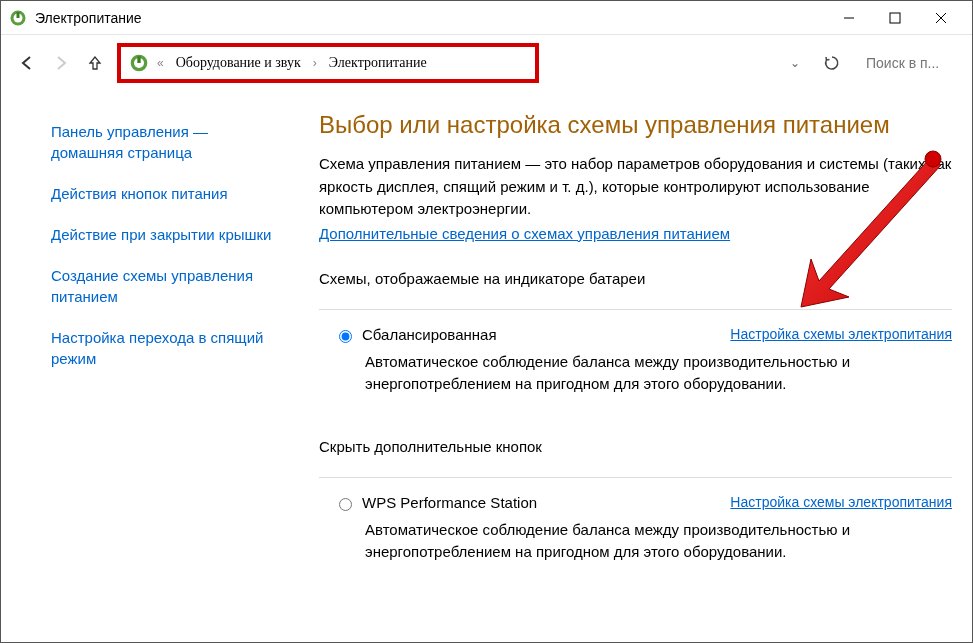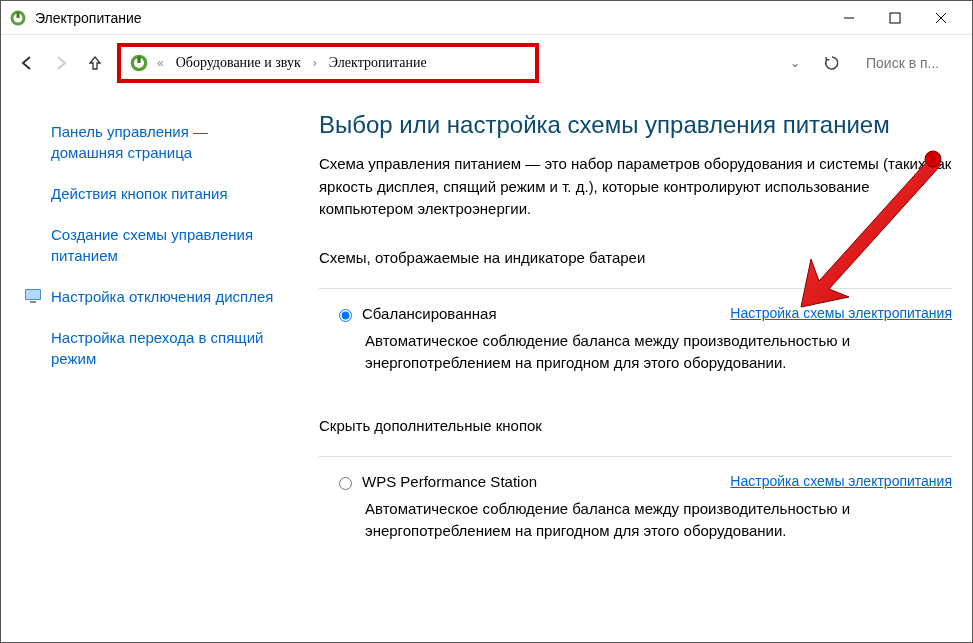--- a/index.html
+++ b/index.html
@@ -148,21 +148,21 @@
       width: 20px;
       height: 20px;
     }
     .main {
       flex: 1;
       padding: 20px 20px 20px 18px;
       overflow-y: auto;
       position: relative;
     }
     .main-title {
-      color: #0c4a6e;
+      color: #a16207;
       font-size: 24px;
       font-weight: 400;
       margin-bottom: 14px;
     }
     .main-desc {
       font-size: 15px;
       line-height: 1.5;
       color: #000;
       margin-bottom: 4px;
     }
@@ -280,40 +280,34 @@
         <path d="M3 3 L3.5 6 L6.5 5.5" fill="none" stroke="#444" stroke-width="1.5"></path>
       </svg>
   </div>
   <input class="search-box" type="text" placeholder="Поиск в п..." style="">
 </div>
 
 <div class="content">
   <div class="sidebar">
     <a class="side-link">Панель управления — домашняя страница</a>
     <a class="side-link">Действия кнопок питания</a>
+    <a class="side-link">Действие при закрытии крышки</a>
     <a class="side-link">Создание схемы управления питанием</a>
     <a class="side-link has-icon">
       <svg class="side-icon" viewBox="0 0 20 20">
-        <rect x="2" y="3" width="16" height="11" rx="1" fill="#4a90d9"></rect>
-        <rect x="3" y="4" width="14" height="9" fill="#b5d9f5"></rect>
-        <rect x="7" y="15" width="6" height="2" fill="#888"></rect>
-      </svg>
-      <span>Настройка отключения дисплея</span>
-    </a>
-    <a class="side-link has-icon">
-      <svg class="side-icon" viewBox="0 0 20 20">
         <path d="M14 2 A8 8 0 1 0 14 18 A6 6 0 1 1 14 2 Z" fill="#4a5a8a"></path>
       </svg>
       <span>Настройка перехода в спящий режим</span>
     </a>
   </div>
 
   <div class="main">
     <h1 class="main-title">Выбор или настройка схемы управления питанием</h1>
     <p class="main-desc">Схема управления питанием — это набор параметров оборудования и системы (таких как яркость дисплея, спящий режим и т. д.), которые контролируют использование компьютером электроэнергии.</p>
+    <a class="info-link">Дополнительные сведения о схемах управления питанием</a>
 
     <div class="section-label">Схемы, отображаемые на индикаторе батареи</div>
 
     <div class="plan-row">
       <input type="radio" class="plan-radio" name="plan" checked="" style="">
       <div class="plan-name">
         <span>Сбалансированная</span>
       </div>
       <a class="plan-settings-link">Настройка схемы электропитания</a>
     </div>

